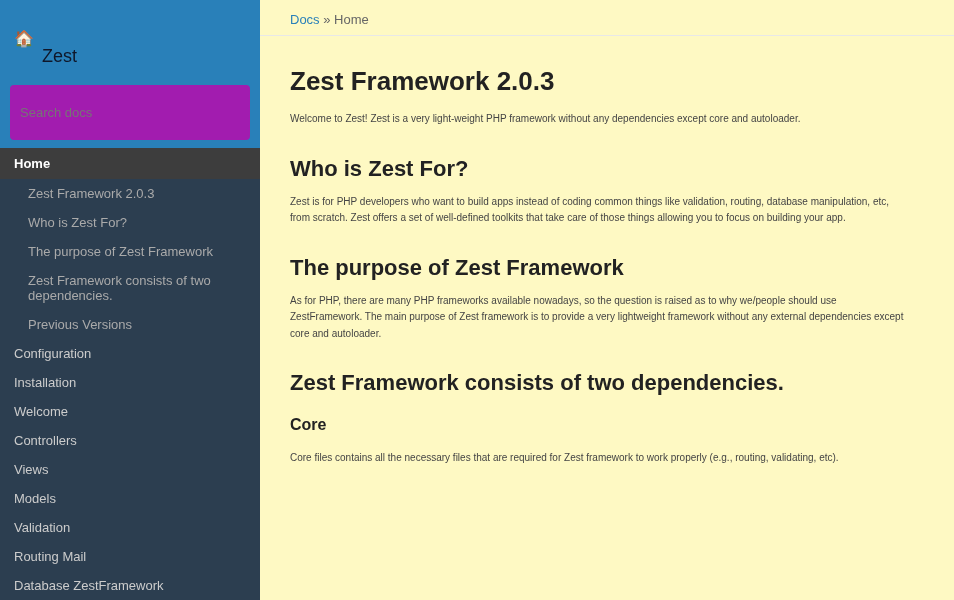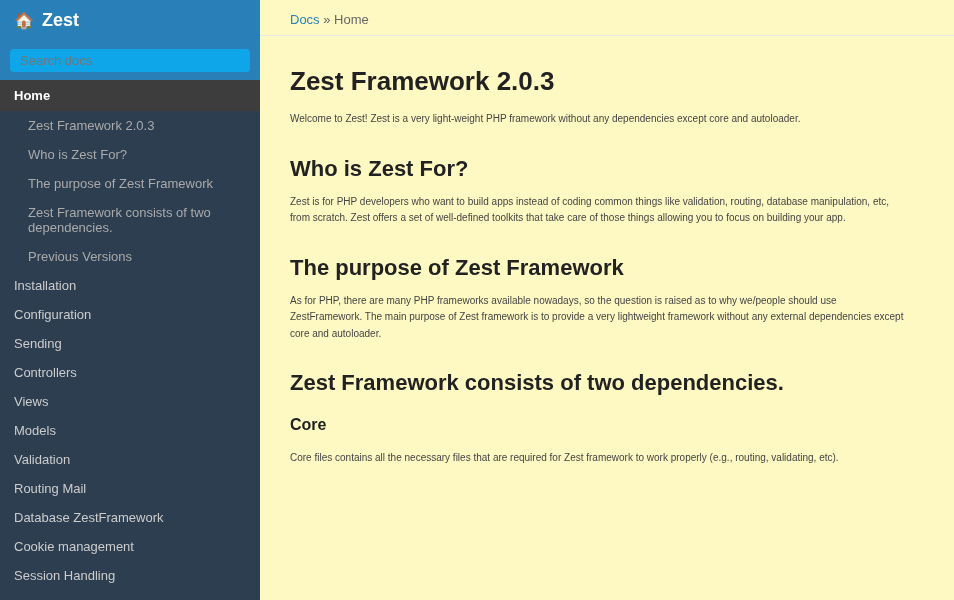--- a/index.html
+++ b/index.html
@@ -5,23 +5,23 @@
     * { box-sizing: border-box; margin: 0; padding: 0; }
     body { font-family: -apple-system, BlinkMacSystemFont, "Segoe UI", Helvetica, Arial, sans-serif; font-size: 14px; display: flex; flex-direction: column; height: 600px; overflow: hidden; }
 
     
     .layout { display: flex; height: 600px; }
 
     
     .sidebar { width: 260px; min-width: 260px; background: #2c3e50; display: flex; flex-direction: column; height: 600px; overflow: hidden; }
     .sidebar-header { background: #2980b9; padding: 10px 14px; display: flex; align-items: center; gap: 8px; }
     .sidebar-header-icon { color: white; font-size: 16px; }
-    .sidebar-header-title { color: #ffffff; font-size: 18px; font-weight: bold; }
+    .sidebar-header-title { color: #0f172a; font-size: 18px; font-weight: normal; margin-top: 36px; }
     .sidebar-search { padding: 8px 10px; background: #2980b9; }
-    .sidebar-search input { width: 100%; padding: 4px 10px; border-radius: 4px; border: none; background: #0ea5e9; font-size: 13px; outline: none; }
+    .sidebar-search input { width: 100%; padding: 20px 10px; border-radius: 4px; border: none; background: #a21caf; font-size: 13px; outline: none; }
     .sidebar-nav { flex: 1; overflow-y: auto; }
 
     .nav-section-header { color: white; font-weight: bold; font-size: 13px; padding: 8px 14px; background: #1a252f; }
     .nav-item { color: #ccc; font-size: 13px; padding: 7px 14px; cursor: pointer; display: block; text-decoration: none; }
     .nav-item.sub { padding-left: 28px; color: #aaa; }
     .nav-section-header.home { background: #3d3d3d; color: white; }
 
     
     .sidebar-nav::-webkit-scrollbar { width: 6px; }
     .sidebar-nav::-webkit-scrollbar-track { background: #2c3e50; }
@@ -58,23 +58,23 @@
     </div>
     <nav class="sidebar-nav">
 
       <div class="nav-section-header home">Home</div>
       <a class="nav-item sub">Zest Framework 2.0.3</a>
       <a class="nav-item sub">Who is Zest For?</a>
       <a class="nav-item sub">The purpose of Zest Framework</a>
       <a class="nav-item sub">Zest Framework consists of two dependencies.</a>
       <a class="nav-item sub">Previous Versions</a>
 
+      <a class="nav-item">Configuration</a>
       <a class="nav-item">Installation</a>
-      <a class="nav-item">Configuration</a>
-      <a class="nav-item">Sending</a>
+      <a class="nav-item">Welcome</a>
       <a class="nav-item">Controllers</a>
       <a class="nav-item">Views</a>
       <a class="nav-item">Models</a>
       <a class="nav-item">Validation</a>
       <a class="nav-item">Routing Mail</a>
       <a class="nav-item">Database ZestFramework</a>
       <a class="nav-item">Cookie management</a>
       <a class="nav-item">Session Handling</a>
       <a class="nav-item">Cryptography</a>
 

